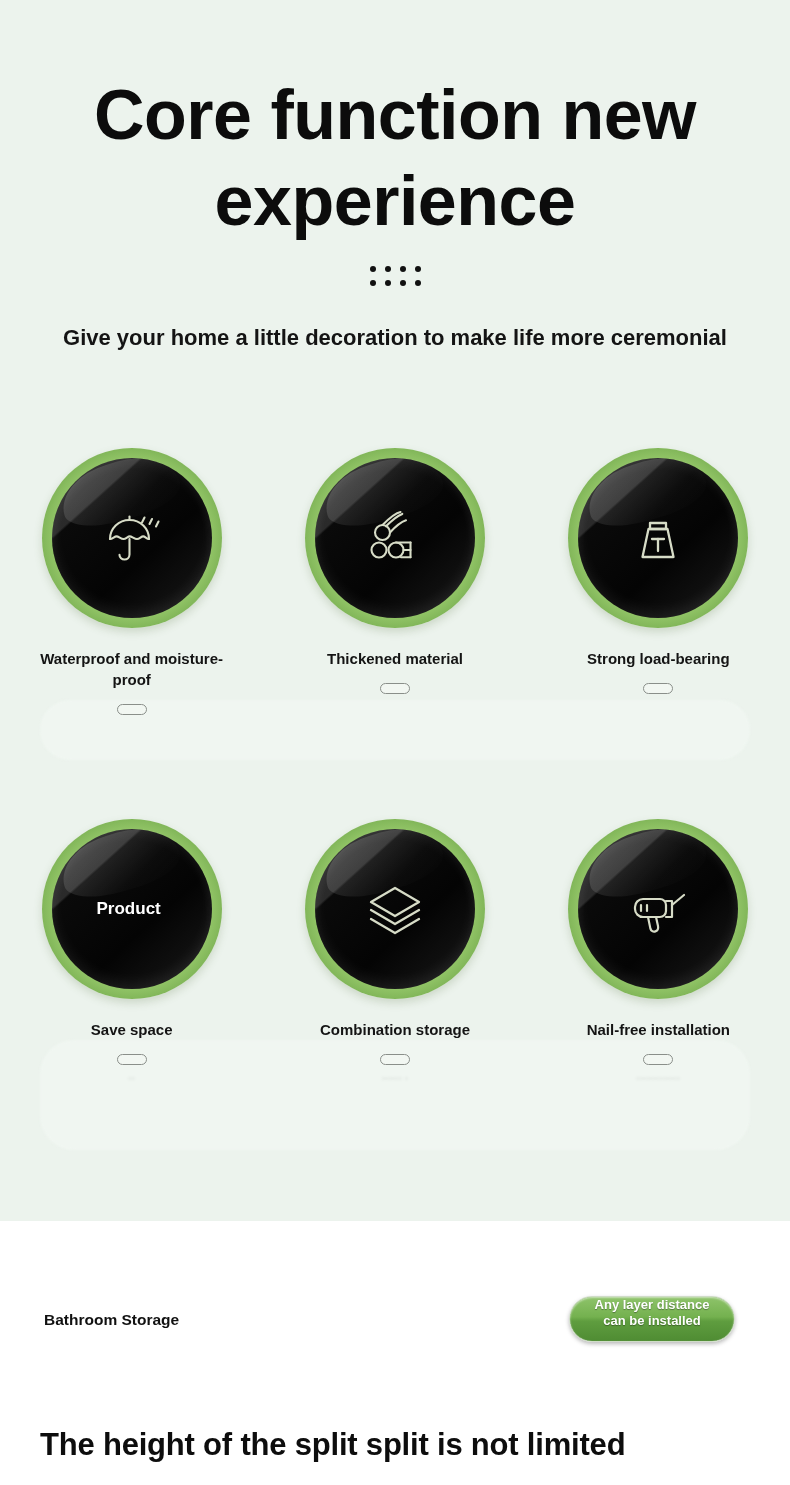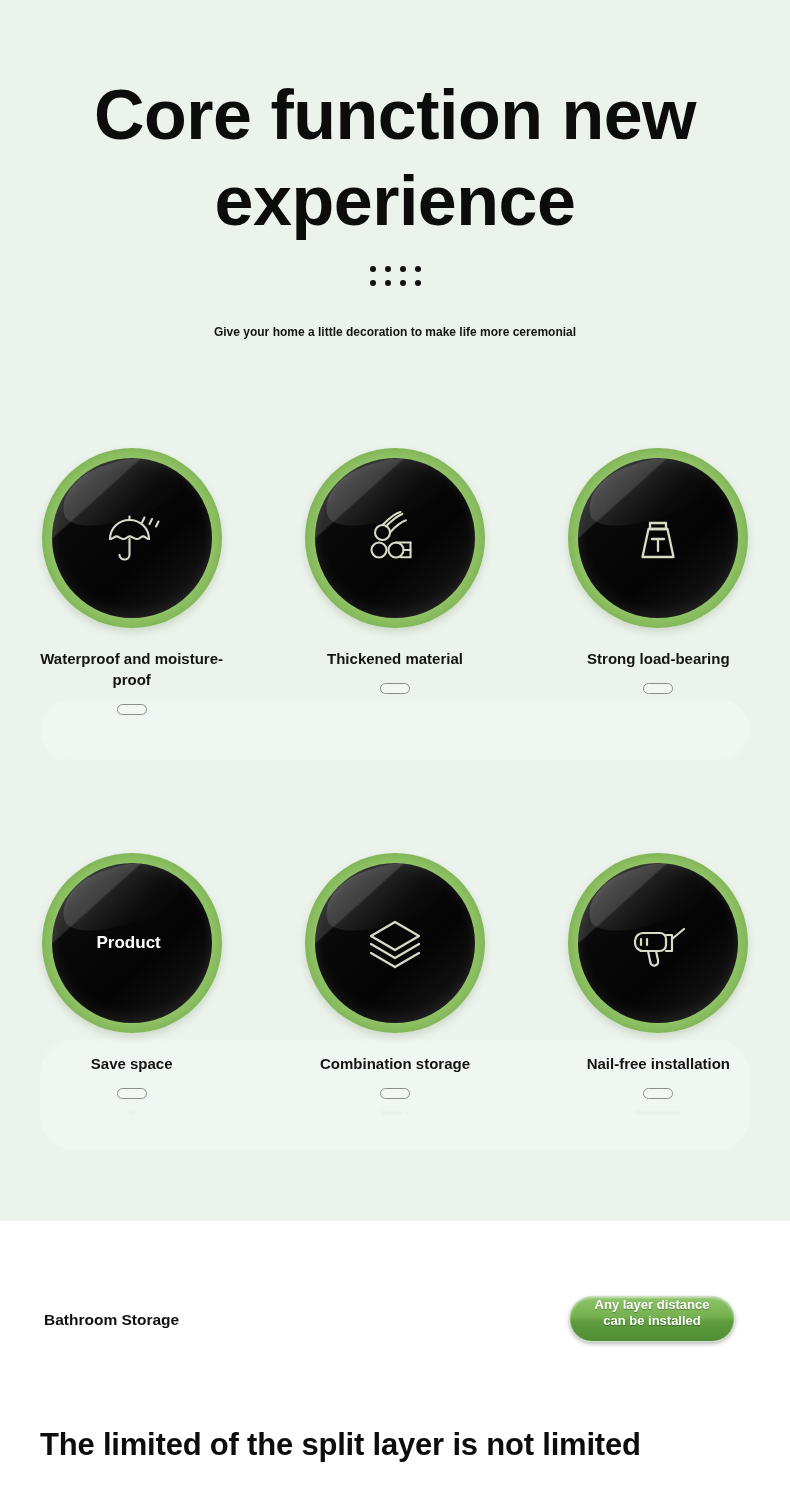--- a/index.html
+++ b/index.html
@@ -44,29 +44,29 @@
     display:grid;
     grid-template-columns:repeat(4, 6px);
     grid-template-rows:repeat(2, 6px);
     gap:8px 9px;
   }
   .dots-grid i{ display:block; width:6px; height:6px; border-radius:50%; background:#111; }
 
   .subtitle{
     position:absolute; left:0; top:325px; width:790px;
     text-align:center;
-    font-size:12px; font-weight:700; color:#141414;
+    font-size:22px; font-weight:700; color:#141414;
   }
 
   
   .feature-grid{
     position:absolute; left:0; top:448px; width:790px;
     display:grid;
     grid-template-columns:repeat(3, 1fr);
-    row-gap:116px;
+    row-gap:82px;
   }
   .feature{
     display:flex; flex-direction:column; align-items:center;
   }
   .orb-wrap{ position:relative; width:180px; height:180px; }
 
   .orb{
     position:absolute; inset:0;
     border-radius:50%;
     background:
@@ -323,15 +323,15 @@
 
   <div class="brand-line">Bathroom Storage</div>
 
   <div class="cta-pill">
     <span class="cta-text">
       <span>Any layer distance</span><br>
       <span>can be installed</span>
     </span>
   </div>
 
-  <div class="bottom-headline">The limited of the split layer is not limited</div>
+  <div class="bottom-headline">The height of the split split is not limited</div>
 
 </div>
 
 </body></html>

